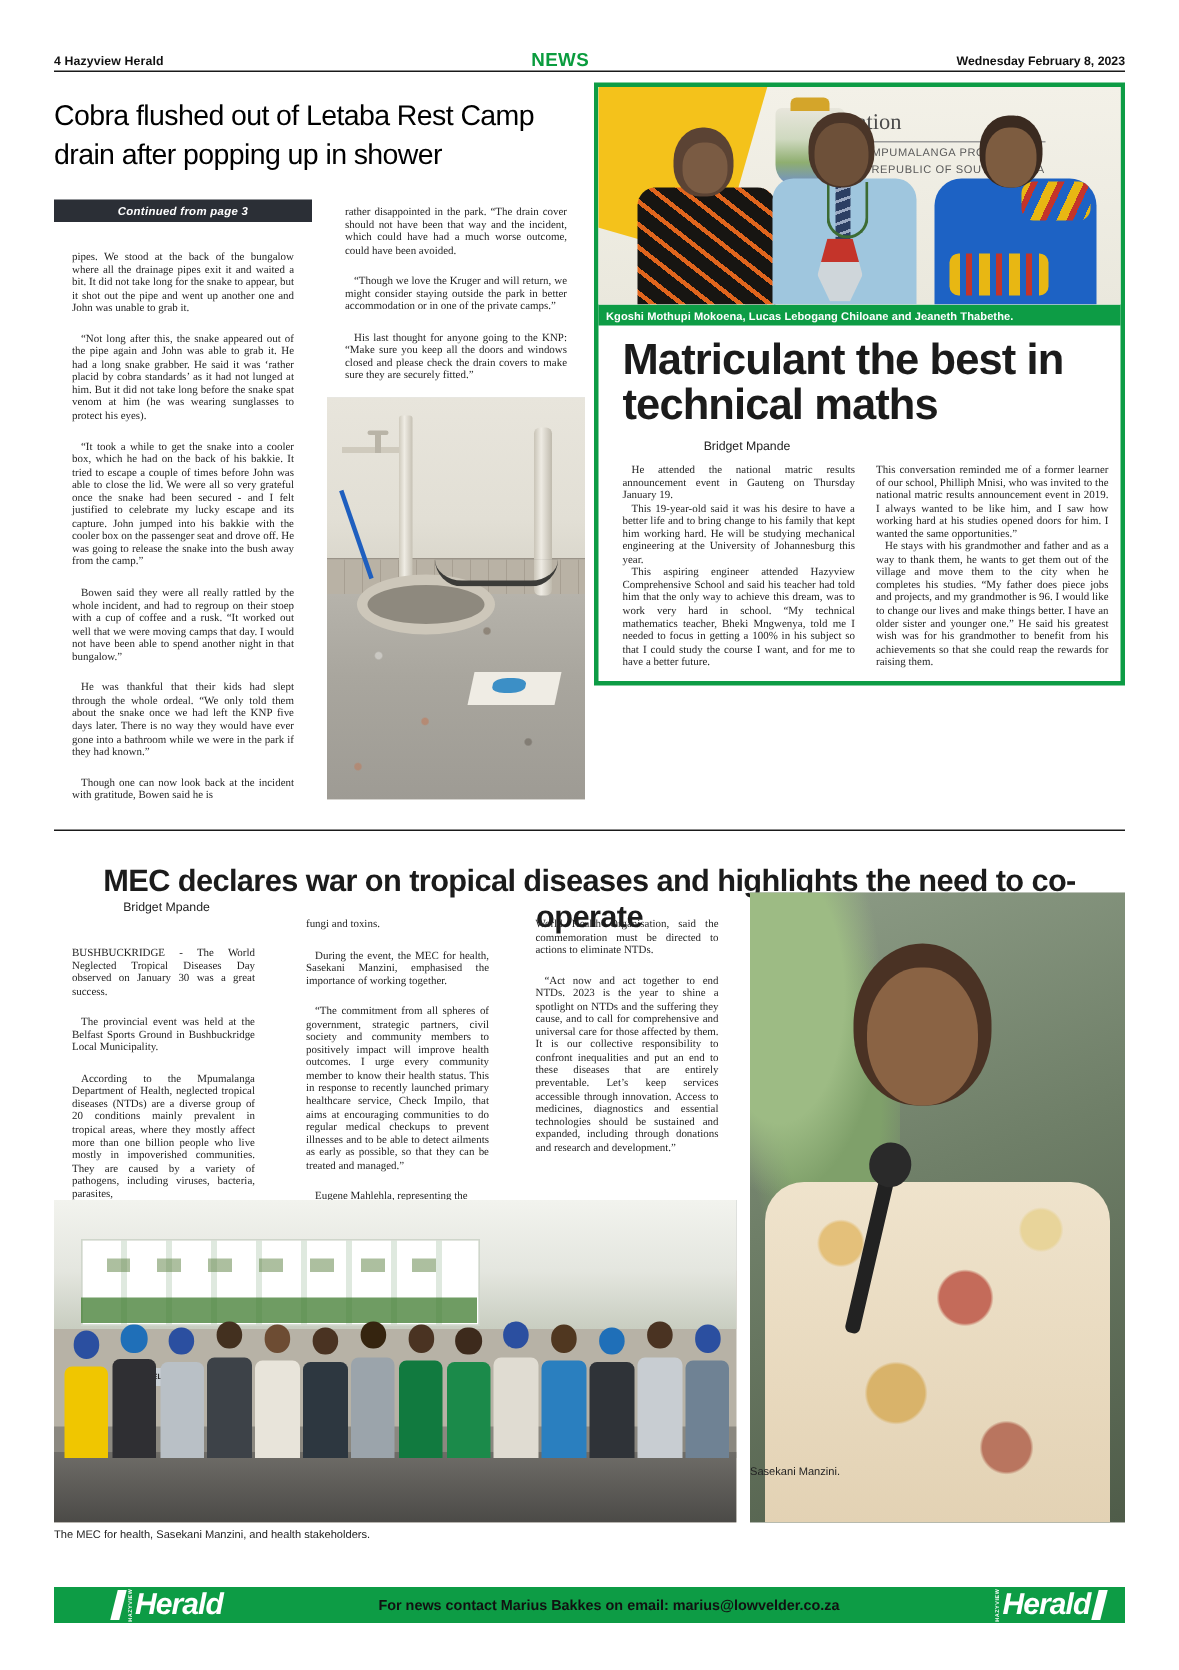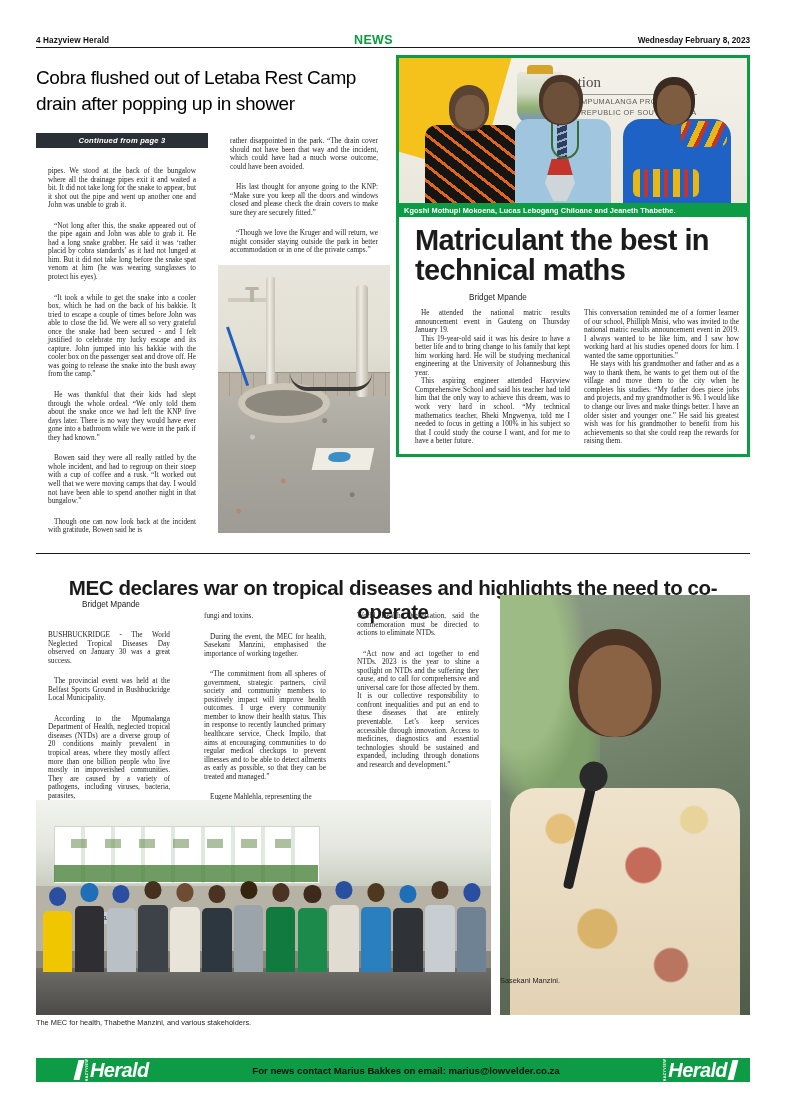--- a/index.html
+++ b/index.html
@@ -465,29 +465,29 @@
   </div>
   <div class="rule-top"></div>
 
   <h1 class="cobra-head">Cobra flushed out of Letaba Rest Camp drain after popping up in shower</h1>
   <div class="contd-badge">Continued from page 3</div>
 
   <div class="body-col" id="cobra-col-1">
     <p class="first">pipes. We stood at the back of the bungalow where all the drainage pipes exit it and waited a bit. It did not take long for the snake to appear, but it shot out the pipe and went up another one and John was unable to grab it.</p>
     <p>“Not long after this, the snake appeared out of the pipe again and John was able to grab it. He had a long snake grabber. He said it was ‘rather placid by cobra standards’ as it had not lunged at him. But it did not take long before the snake spat venom at him (he was wearing sunglasses to protect his eyes).</p>
     <p>“It took a while to get the snake into a cooler box, which he had on the back of his bakkie. It tried to escape a couple of times before John was able to close the lid. We were all so very grateful once the snake had been secured - and I felt justified to celebrate my lucky escape and its capture. John jumped into his bakkie with the cooler box on the passenger seat and drove off. He was going to release the snake into the bush away from the camp.”</p>
+    <p>Bowen said they were all really rattled by the whole incident, and had to regroup on their stoep with a cup of coffee and a rusk. “It worked out well that we were moving camps that day. I would not have been able to spend another night in that bungalow.”</p>
     <p>He was thankful that their kids had slept through the whole ordeal. “We only told them about the snake once we had left the KNP five days later. There is no way they would have ever gone into a bathroom while we were in the park if they had known.”</p>
-    <p>Bowen said they were all really rattled by the whole incident, and had to regroup on their stoep with a cup of coffee and a rusk. “It worked out well that we were moving camps that day. I would not have been able to spend another night in that bungalow.”</p>
     <p>Though one can now look back at the incident with gratitude, Bowen said he is</p>
   </div>
 
   <div class="body-col" id="cobra-col-2">
     <p class="first">rather disappointed in the park. “The drain cover should not have been that way and the incident, which could have had a much worse outcome, could have been avoided.</p>
+    <p>“Though we love the Kruger and will return, we might consider staying outside the park in better accommodation or in one of the private camps.”</p>
     <p>His last thought for anyone going to the KNP: “Make sure you keep all the doors and windows closed and please check the drain covers to make sure they are securely fitted.”</p>
-    <p>“Though we love the Kruger and will return, we might consider staying outside the park in better accommodation or in one of the private camps.”</p>
   </div>
 
   <div class="snake-photo">
     <div class="snake-wall"></div>
     <div class="snake-brick"></div>
     <div class="snake-ground"></div>
     <div class="pipe-h"></div>
     <div class="tap"></div>
     <div class="pipe-v"></div>
     <div class="pipe-v2"></div>
@@ -640,21 +640,21 @@
 
   <div class="mec-portrait">
     <div class="mpo-bg"></div>
     <div class="mpo-leaf"></div>
     <div class="mpo-body"></div>
     <div class="mpo-head"></div>
     <div class="mpo-face"></div>
     <div class="mpo-mic"></div>
   </div>
 
-  <div class="cap-line" id="cap-group">The MEC for health, Thabethe Manzini, and various stakeholders.</div>
+  <div class="cap-line" id="cap-group">The MEC for health, Sasekani Manzini, and health stakeholders.</div>
   <div class="cap-line" id="cap-portrait">Sasekani Manzini.</div>
 
   <div class="footer-bar">
     <div class="footer-logo left">
       <div class="fl-slash"></div>
       <div class="fl-vert">HAZYVIEW</div>
       <div class="fl-word">Herald</div>
     </div>
     <div class="footer-text">For news contact Marius Bakkes on email: marius@lowvelder.co.za</div>
     <div class="footer-logo right">

